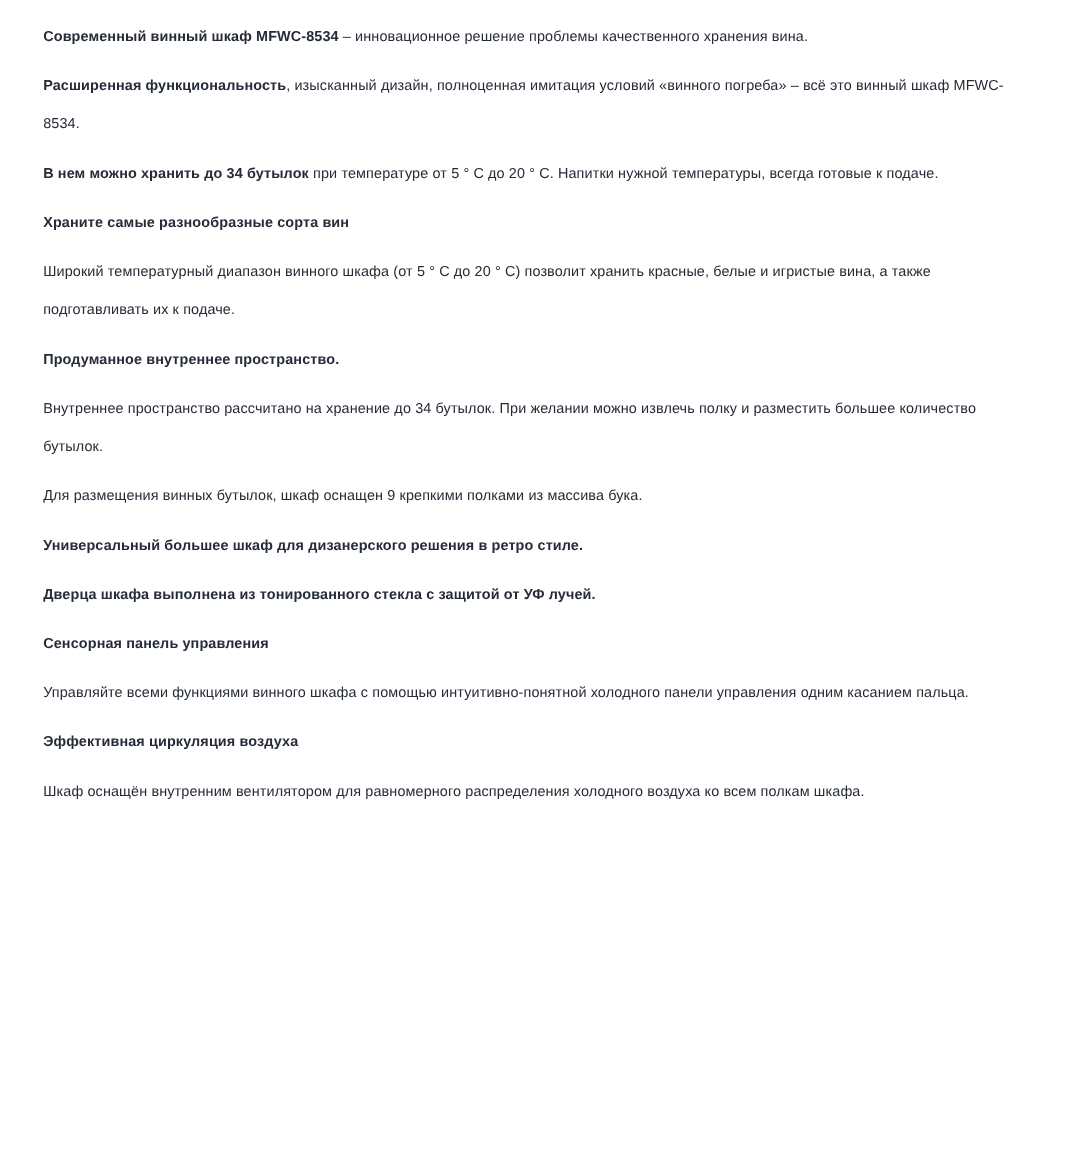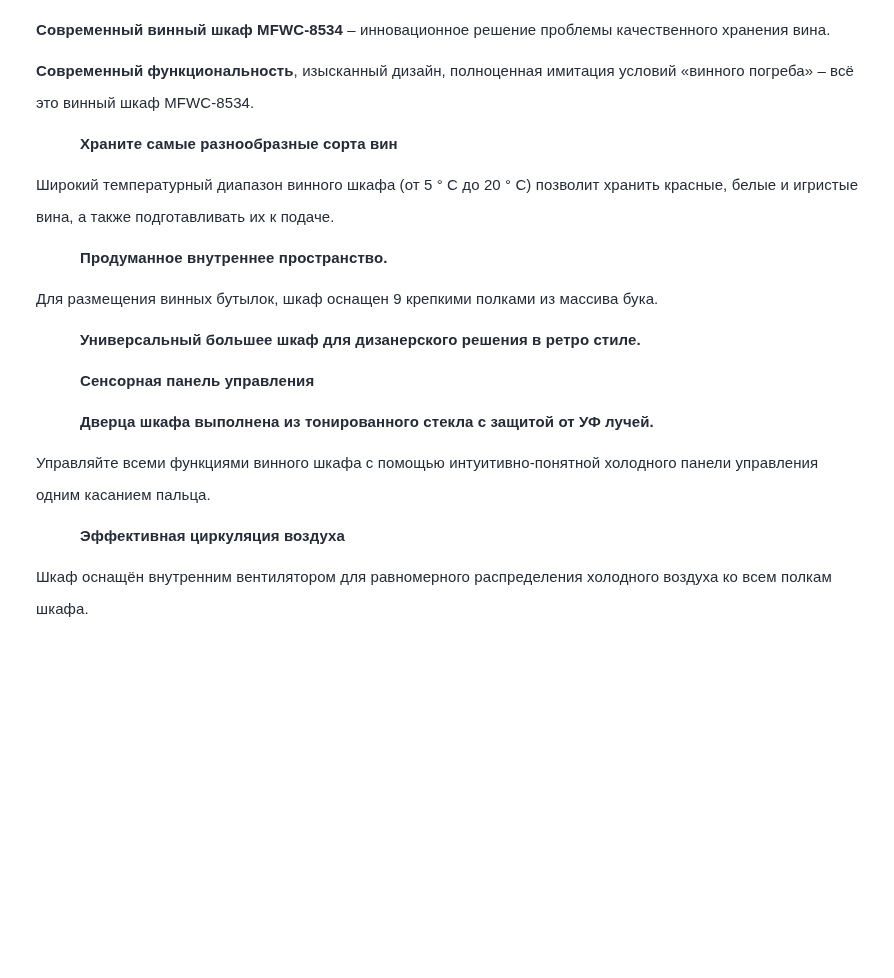--- a/index.html
+++ b/index.html
@@ -14,44 +14,45 @@
     font-family: "Liberation Sans", "DejaVu Sans", sans-serif;
   }
   .description {
     box-sizing: border-box;
     width: 894px;
     padding: 14px 28px 10px 36px;
     color: #252b37;
   }
   .description p {
     margin: 0 0 9px 0;
-    font-size: 15px;
+    font-size: 12px;
     line-height: 32px;
     font-weight: 400;
     letter-spacing: 0.1px;
   }
   .description p.heading {
     font-weight: 700;
-    margin-left: 44px;
   }
   .description strong {
     font-weight: 700;
   }
 </style>
 </head>
 <body>
 
 <main class="description">
   <div id="blocks">
       <p><strong>Современный винный шкаф MFWC-8534</strong><span> – инновационное решение проблемы качественного хранения вина.</span></p>
-      <p><strong>Современный функциональность</strong><span>, изысканный дизайн, полноценная имитация условий «винного погреба» – всё это винный шкаф MFWC-8534.</span></p>
+      <p><strong>Расширенная функциональность</strong><span>, изысканный дизайн, полноценная имитация условий «винного погреба» – всё это винный шкаф MFWC-8534.</span></p>
+      <p><strong>В нем можно хранить до 34 бутылок</strong><span> при температуре от 5 ° C до 20 ° C. Напитки нужной температуры, всегда готовые к подаче.</span></p>
       <p class="heading">Храните самые разнообразные сорта вин</p>
       <p>Широкий температурный диапазон винного шкафа (от 5 ° C до 20 ° C) позволит хранить красные, белые и игристые вина, а также подготавливать их к подаче.</p>
       <p class="heading">Продуманное внутреннее пространство.</p>
+      <p>Внутреннее пространство рассчитано на хранение до 34 бутылок. При желании можно извлечь полку и разместить большее количество бутылок.</p>
       <p>Для размещения винных бутылок, шкаф оснащен 9 крепкими полками из массива бука.</p>
       <p class="heading">Универсальный большее шкаф для дизанерского решения в ретро стиле.</p>
+      <p class="heading">Дверца шкафа выполнена из тонированного стекла с защитой от УФ лучей.</p>
       <p class="heading">Сенсорная панель управления</p>
-      <p class="heading">Дверца шкафа выполнена из тонированного стекла с защитой от УФ лучей.</p>
       <p>Управляйте всеми функциями винного шкафа с помощью интуитивно-понятной холодного панели управления одним касанием пальца.</p>
       <p class="heading">Эффективная циркуляция воздуха</p>
       <p>Шкаф оснащён внутренним вентилятором для равномерного распределения холодного воздуха ко всем полкам шкафа.</p>
     </div>
 </main>
 
 </body></html>

